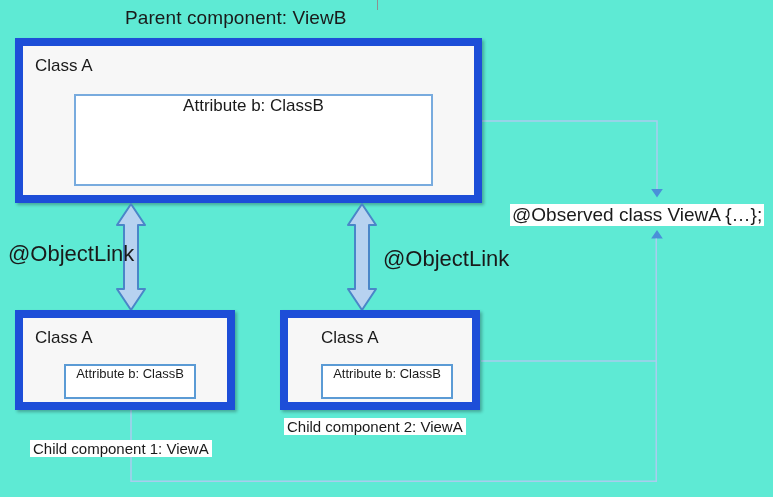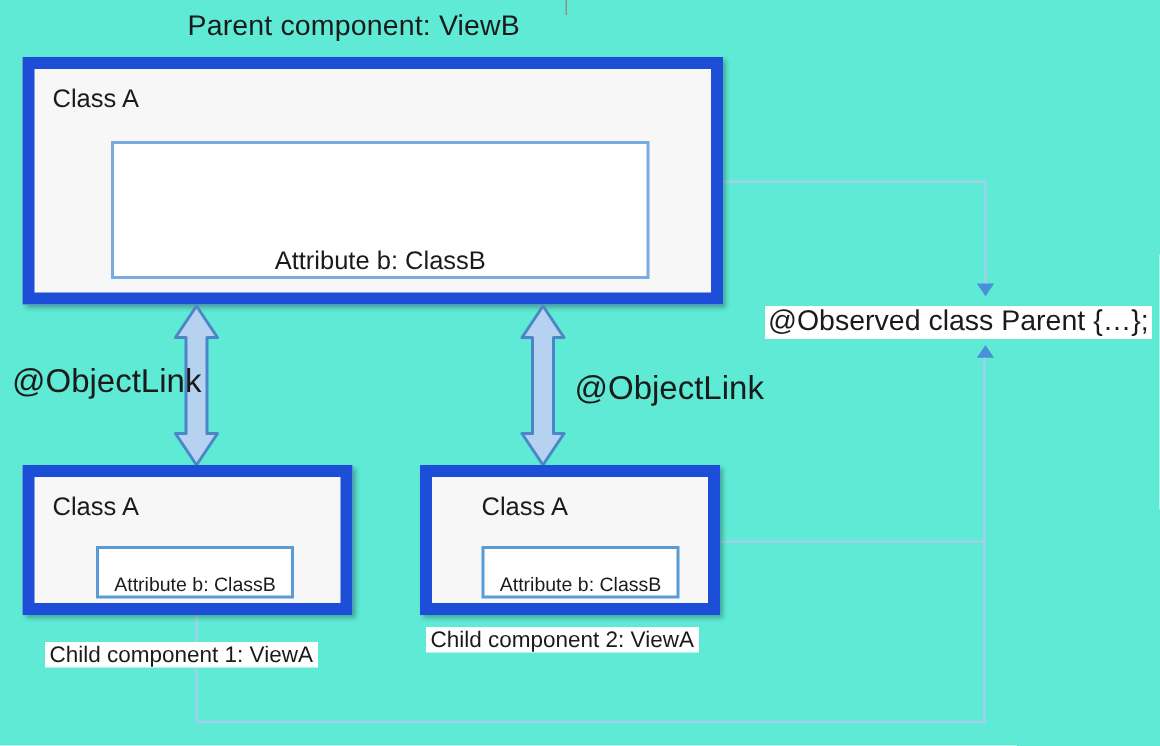--- a/index.html
+++ b/index.html
@@ -39,21 +39,21 @@
 
   .class-label { font-size: 17px; }
   .parent-box .class-label { left: 12px; top: 10px; }
   .child1-box .class-label { left: 12px; top: 10px; }
   .child2-box .class-label { left: 33px; top: 10px; }
 
   .attr-box {
     background: #ffffff;
     box-sizing: border-box;
     display: flex;
-    align-items: flex-end;
+    align-items: flex-start;
     justify-content: center;
   }
   .parent-attr {
     left: 51px; top: 48px; width: 359px; height: 92px;
     border: 2px solid #78abde;
     font-size: 17px;
   }
   .child-attr {
     top: 46px; width: 132px; height: 35px;
     border: 2px solid #5b9bd5;
@@ -73,21 +73,21 @@
     padding: 0 2px;
     z-index: 2;
   }
 
   .caption {
     font-size: 15px;
     background: #ffffff;
     padding: 0 3px;
     z-index: 2;
   }
-  .caption-1 { left: 30px;  top: 428px; }
+  .caption-1 { left: 30px;  top: 440px; }
   .caption-2 { left: 284px; top: 418px; }
 
   .sync-arrow { z-index: 1; }
   .sync-arrow-left  { left: 112px; top: 203px; }
   .sync-arrow-right { left: 343px; top: 203px; }
 
   .connector-layer { left: 0; top: 0; z-index: 0; pointer-events: none; }
 </style>
 </head>
 <body>
@@ -116,21 +116,21 @@
     <polygon points="19,1 33,22 26,22 26,86 33,86 19,107 5,86 12,86 12,22 5,22" fill="#b7d2f0" stroke="#4a86c8" stroke-width="2" stroke-linejoin="round"></polygon>
   </svg>
 
   <svg class="abs sync-arrow sync-arrow-right" width="38" height="108" viewBox="0 0 38 108">
     <polygon points="19,1 33,22 26,22 26,86 33,86 19,107 5,86 12,86 12,22 5,22" fill="#b7d2f0" stroke="#4a86c8" stroke-width="2" stroke-linejoin="round"></polygon>
   </svg>
 
   <div class="abs objectlink-label objectlink-left">@ObjectLink</div>
   <div class="abs objectlink-label objectlink-right">@ObjectLink</div>
 
-  <div class="abs observed-label">@Observed class Parent {…};</div>
+  <div class="abs observed-label">@Observed class ViewA {…};</div>
 
   <div class="abs gray-box child1-box">
     <div class="abs class-label">Class A</div>
     <div class="abs attr-box child-attr">
       <span>Attribute b: ClassB</span>
     </div>
   </div>
   <div class="abs caption caption-1">Child component 1: ViewA</div>
 
   <div class="abs gray-box child2-box">

